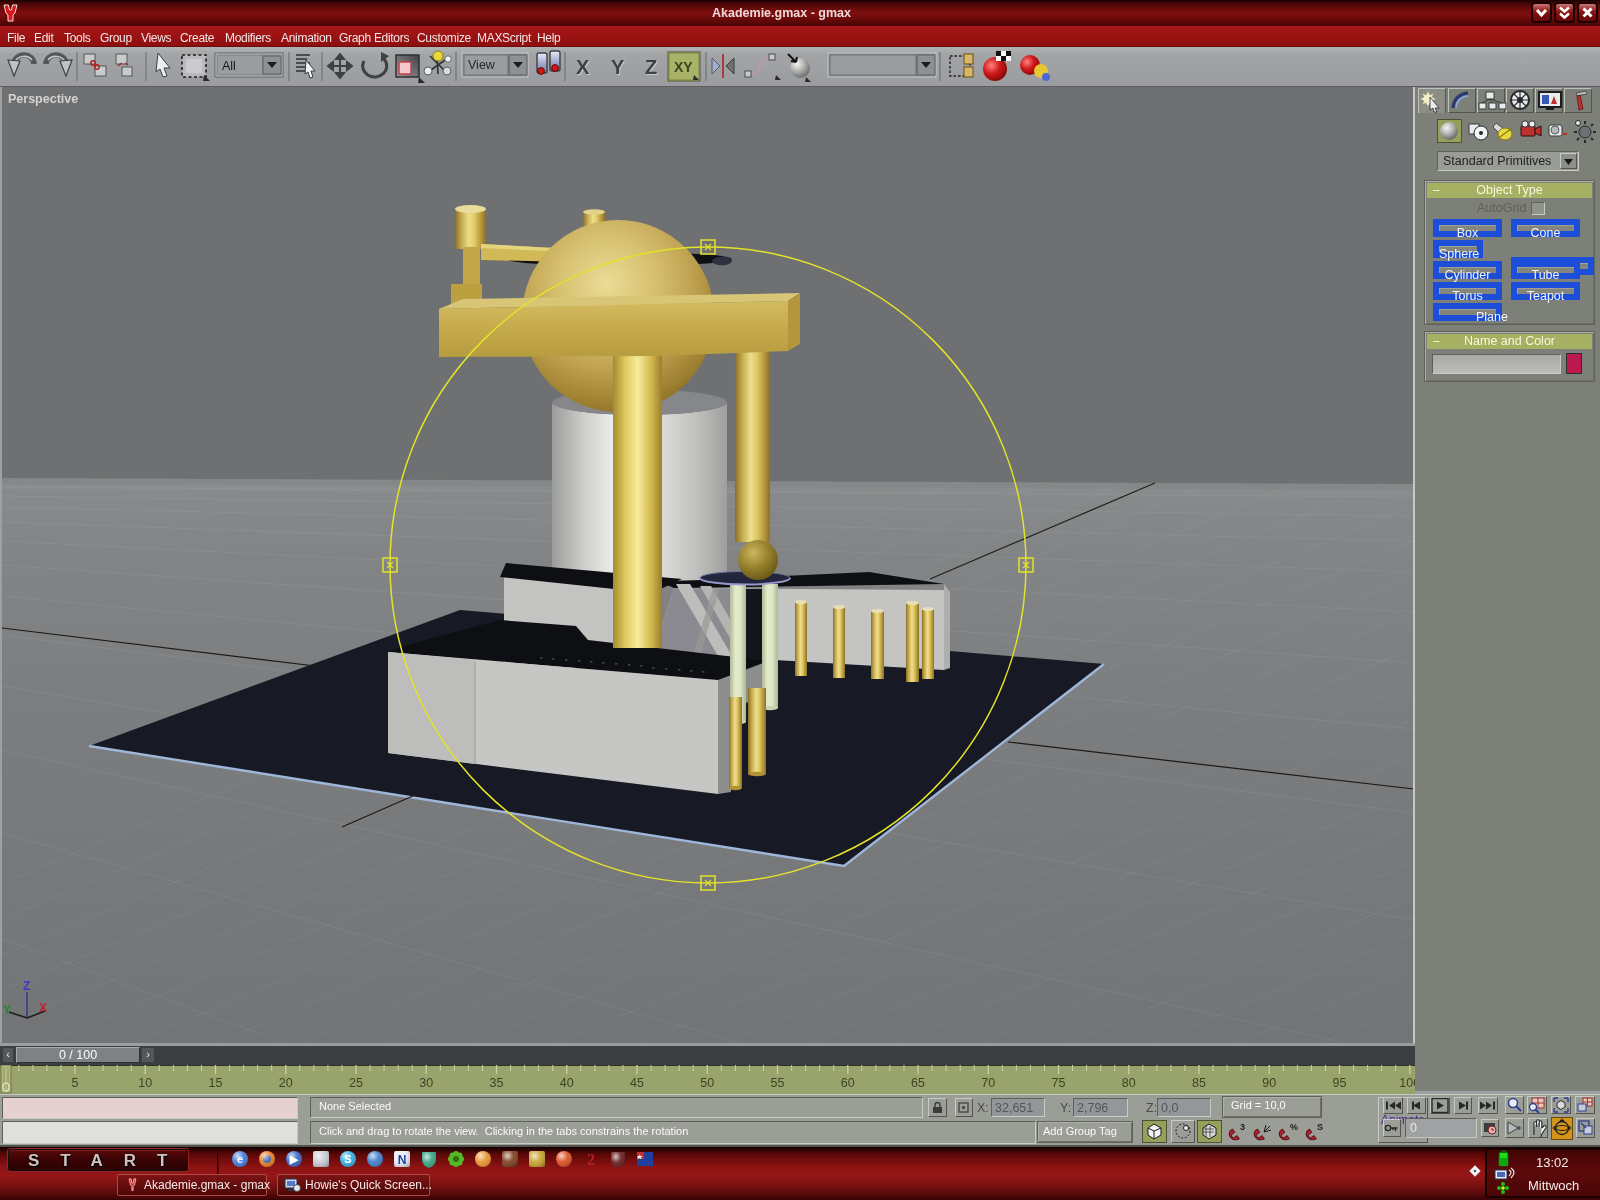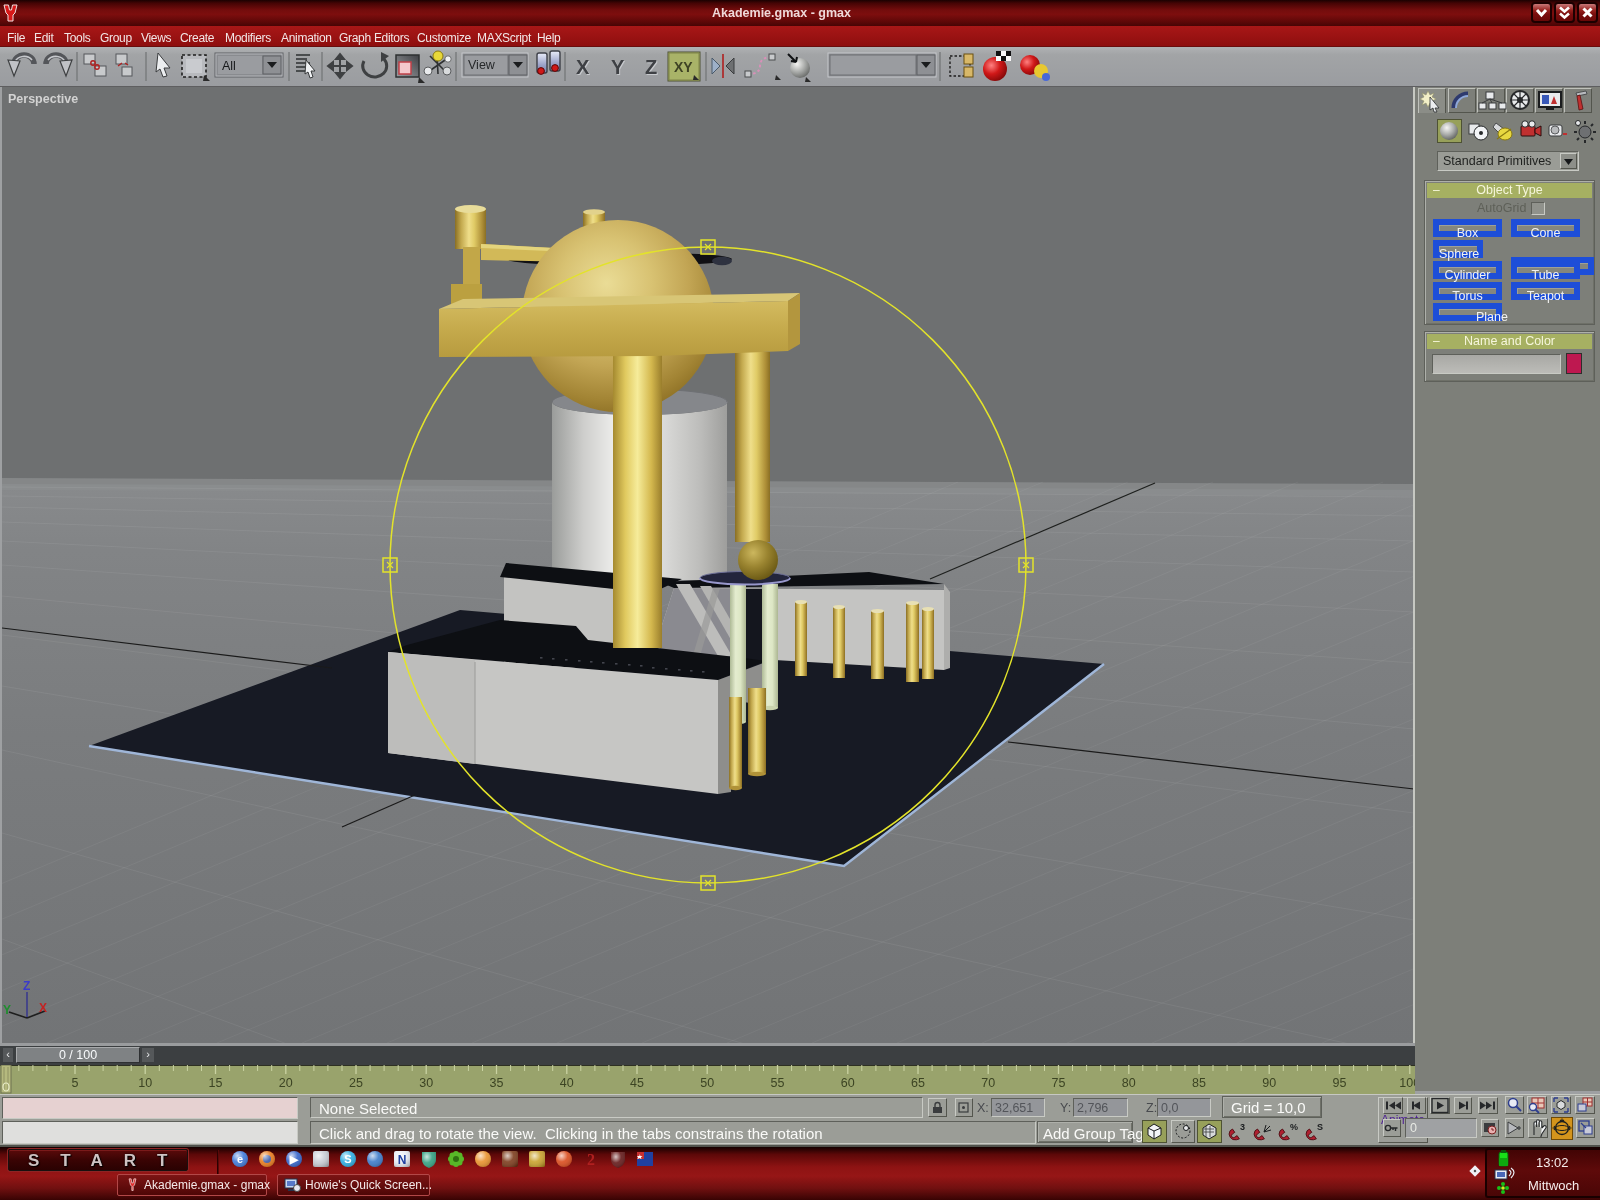--- a/index.html
+++ b/index.html
@@ -19,21 +19,21 @@
  box-shadow:inset 1px 1px 0 #9EA096;color:#F2F2F0;font-size:12.5px;text-align:center;}
 .rollhead{position:absolute;background:#A6B062;color:#F6F6DC;font-size:12.5px;text-align:center;height:15px;}
 .groove{position:absolute;border:1px solid #5E605A;box-shadow:1px 1px 0 #AEB0AA inset, -1px -1px 0 #6E7068 inset;}
 #trackbar{left:0;top:1046px;width:1415px;height:19px;background:#3C3F41;}
 #ruler{left:0;top:1065px;width:1415px;height:29px;background:#99A36C;border-top:1px solid #2E3022;}
 #statusbar{left:0;top:1094px;width:1600px;height:53px;background:#9B9D97;border-top:1px solid #C6C8C2;border-bottom:2px solid #50524C;}
 .sunken{border-top:1px solid #5E605A;border-left:1px solid #5E605A;
  border-right:1px solid #C8CAC4;border-bottom:1px solid #C8CAC4;}
 .sbtn{position:absolute;background:#9B9D97;border-top:1px solid #C8CAC4;border-left:1px solid #C8CAC4;
  border-right:1px solid #54564E;border-bottom:1px solid #54564E;}
-.stext{position:absolute;color:#FAFAF8;font-size:15px;}
+.stext{position:absolute;color:#FAFAF8;font-size:11px;}
 #taskbar{left:0;top:1147px;width:1600px;height:53px;
  background:linear-gradient(180deg,#140000 0%,#5c0808 14%,#8e1313 38%,#961616 55%,#701010 78%,#380303 100%);}
 .taskbtn{position:absolute;top:1174px;height:22px;background:linear-gradient(180deg,#7c1414,#4e0606);
  border:1px solid #B24848;border-radius:2px;color:#F4E8E8;font-size:12px;}
 </style></head><body>
 
 <div class="abs" id="titlebar"></div>
 <svg class="abs" style="left:3px;top:4px" width="15" height="18" viewBox="0 0 15 18">
 <path d="M1 1 L5.5 1 L6.5 6 L8.5 6 L9.5 1 L14 1 L12 9 L10 11 L10 17 L5 17 L5 11 L3 9 Z" fill="#D81818" stroke="#F0E0E0" stroke-width="1"></path>
 </svg>

